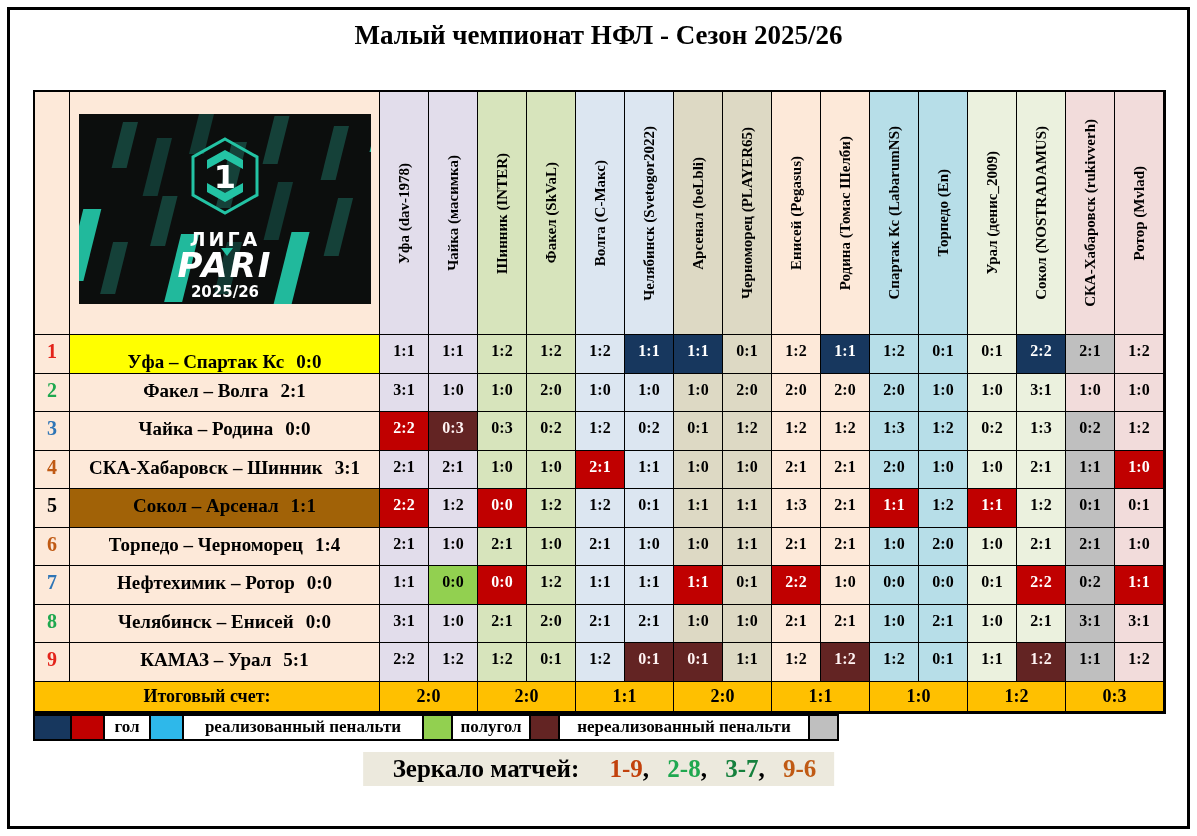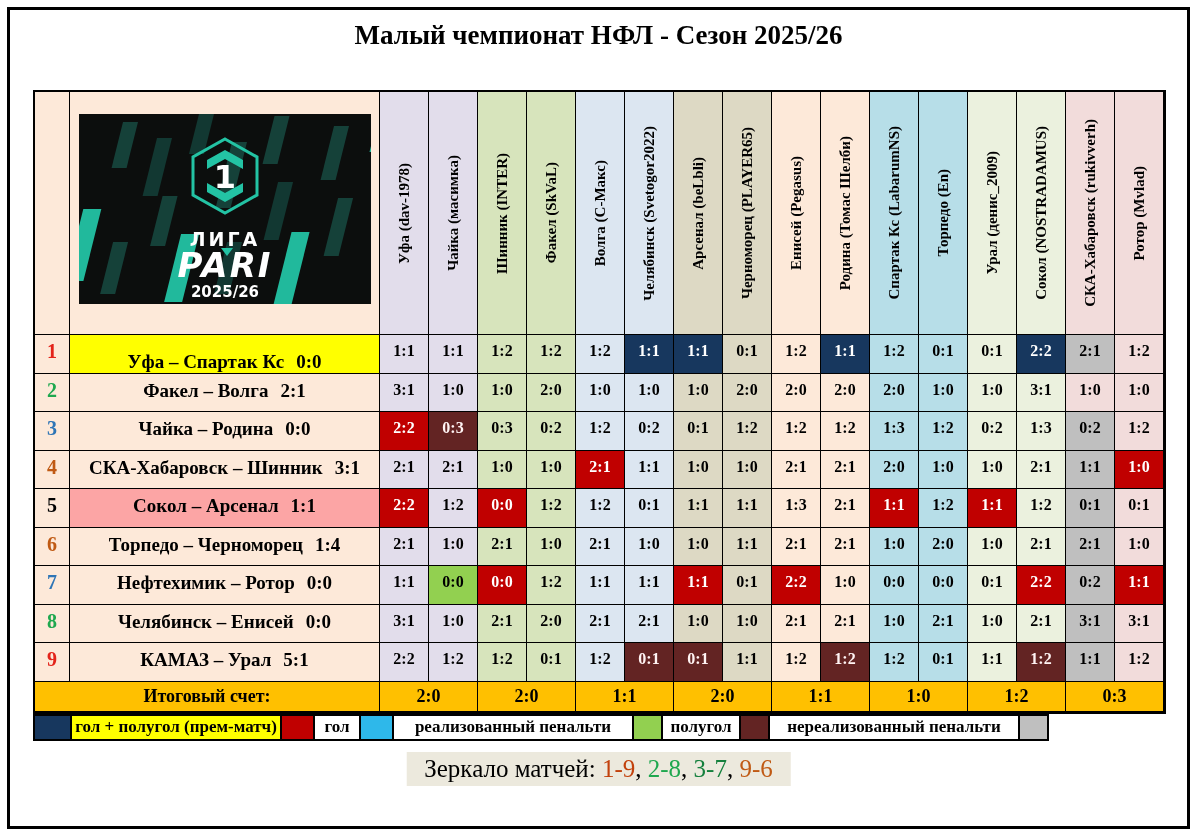--- a/index.html
+++ b/index.html
@@ -24,21 +24,21 @@
          align-items:flex-start;padding-top:6px;}
   .dcell{font-weight:bold;font-size:16px;align-items:flex-start;padding-top:7px;}
   .fcell{background:#FFC000;font-weight:bold;font-size:18px;}
   #legend{display:flex;width:1133px;height:27px;box-sizing:border-box;margin-top:0;}
   #legend > div{box-sizing:border-box;border:2px solid #000;height:27px;margin-left:-2px;
         display:flex;align-items:center;justify-content:center;
         font-weight:bold;font-size:17px;background:#fff;white-space:nowrap;}
   #legend > div:first-child{margin-left:0;}
   .mirror{position:absolute;left:50%;top:742px;transform:translateX(-50%);
           background:#ECE9DD;padding:3px 18px;font-weight:bold;font-size:25px;white-space:nowrap;}
-  .mirror span{font-weight:normal;}
+  .mirror span{font-weight:bold;margin-left:12px;}
   svg text{font-family:"DejaVu Sans",sans-serif;}
 </style>
 </head>
 <body>
 
 <div class="frame">
   <div class="title">
     <div>Малый чемпионат НФЛ - Сезон 2025/26</div>
   </div>
 
@@ -204,21 +204,21 @@
         <div class="c dcell" style="background: rgb(221, 217, 196); color: rgb(0, 0, 0);">1:0</div>
         <div class="c dcell" style="background: rgb(253, 233, 217); color: rgb(0, 0, 0);">2:1</div>
         <div class="c dcell" style="background: rgb(253, 233, 217); color: rgb(0, 0, 0);">2:1</div>
         <div class="c dcell" style="background: rgb(183, 222, 232); color: rgb(0, 0, 0);">2:0</div>
         <div class="c dcell" style="background: rgb(183, 222, 232); color: rgb(0, 0, 0);">1:0</div>
         <div class="c dcell" style="background: rgb(235, 241, 222); color: rgb(0, 0, 0);">1:0</div>
         <div class="c dcell" style="background: rgb(235, 241, 222); color: rgb(0, 0, 0);">2:1</div>
         <div class="c dcell" style="background: rgb(191, 191, 191); color: rgb(0, 0, 0);">1:1</div>
         <div class="c dcell" style="background: rgb(192, 0, 0); color: rgb(255, 255, 255);">1:0</div>
         <div class="c num" style="color: rgb(0, 0, 0);">5</div>
-        <div class="c mcell" style="background: #fca5a5; text-align: right;">
+        <div class="c mcell" style="background: #a16207; text-align: right;">
           <div class="">Сокол – Арсенал</div>
           <div class="">1:1</div>
         </div>
         <div class="c dcell" style="background: rgb(192, 0, 0); color: rgb(255, 255, 255);">2:2</div>
         <div class="c dcell" style="background: rgb(226, 221, 235); color: rgb(0, 0, 0);">1:2</div>
         <div class="c dcell" style="background: rgb(192, 0, 0); color: rgb(255, 255, 255);">0:0</div>
         <div class="c dcell" style="background: rgb(215, 228, 188); color: rgb(0, 0, 0);">1:2</div>
         <div class="c dcell" style="background: rgb(220, 230, 241); color: rgb(0, 0, 0);">1:2</div>
         <div class="c dcell" style="background: rgb(220, 230, 241); color: rgb(0, 0, 0);">0:1</div>
         <div class="c dcell" style="background: rgb(221, 217, 196); color: rgb(0, 0, 0);">1:1</div>
@@ -320,21 +320,20 @@
         <div class="c fcell" style="grid-column: span 2; background: rgb(255, 192, 0);">2:0</div>
         <div class="c fcell" style="grid-column: span 2; background: rgb(255, 192, 0);">1:1</div>
         <div class="c fcell" style="grid-column: span 2; background: rgb(255, 192, 0);">2:0</div>
         <div class="c fcell" style="grid-column: span 2; background: rgb(255, 192, 0);">1:1</div>
         <div class="c fcell" style="grid-column: span 2; background: rgb(255, 192, 0);">1:0</div>
         <div class="c fcell" style="grid-column: span 2; background: rgb(255, 192, 0);">1:2</div>
         <div class="c fcell" style="grid-column: span 2; background: rgb(255, 192, 0);">0:3</div>
       </div>
     <div id="legend">
         <div class="" style="background: rgb(23, 55, 94); width: 39px; flex: 0 0 auto;"></div>
-        <div class="" style="background: rgb(255, 255, 0); width: 212px; flex: 0 0 auto;">гол + полугол (прем-матч)</div>
         <div class="" style="background: rgb(192, 0, 0); width: 35px; flex: 0 0 auto;"></div>
         <div class="" style="background: rgb(255, 255, 255); width: 48px; flex: 0 0 auto;">гол</div>
         <div class="" style="background: rgb(46, 184, 234); width: 35px; flex: 0 0 auto;"></div>
         <div class="" style="background: rgb(255, 255, 255); width: 242px; flex: 0 0 auto;">реализованный пенальти</div>
         <div class="" style="background: rgb(146, 208, 80); width: 31px; flex: 0 0 auto;"></div>
         <div class="" style="background: rgb(255, 255, 255); width: 80px; flex: 0 0 auto;">полугол</div>
         <div class="" style="background: rgb(99, 36, 35); width: 31px; flex: 0 0 auto;"></div>
         <div class="" style="background: rgb(255, 255, 255); width: 252px; flex: 0 0 auto;">нереализованный пенальти</div>
         <div class="" style="background: rgb(191, 191, 191); width: 31px; flex: 0 0 auto;"></div>
       </div>

